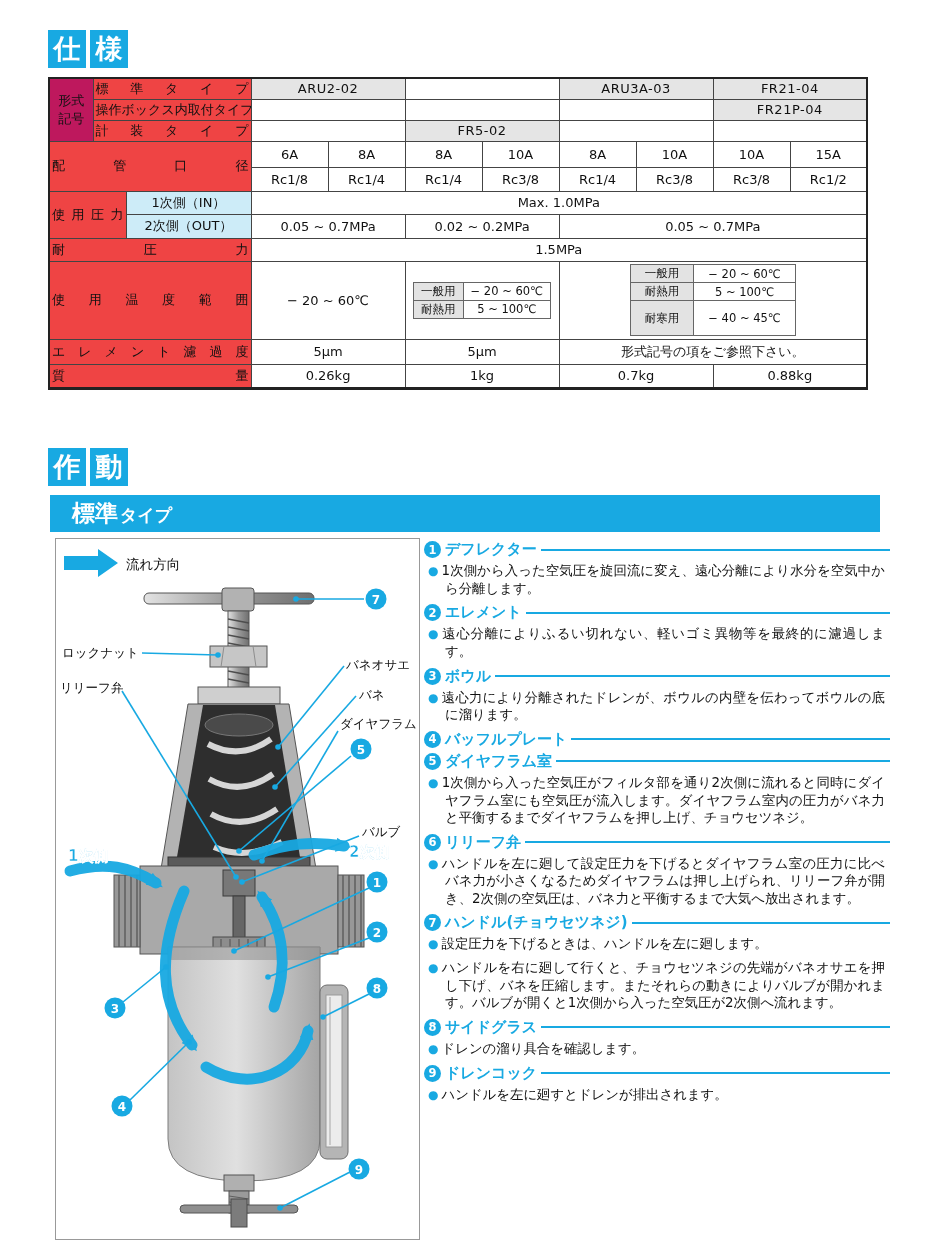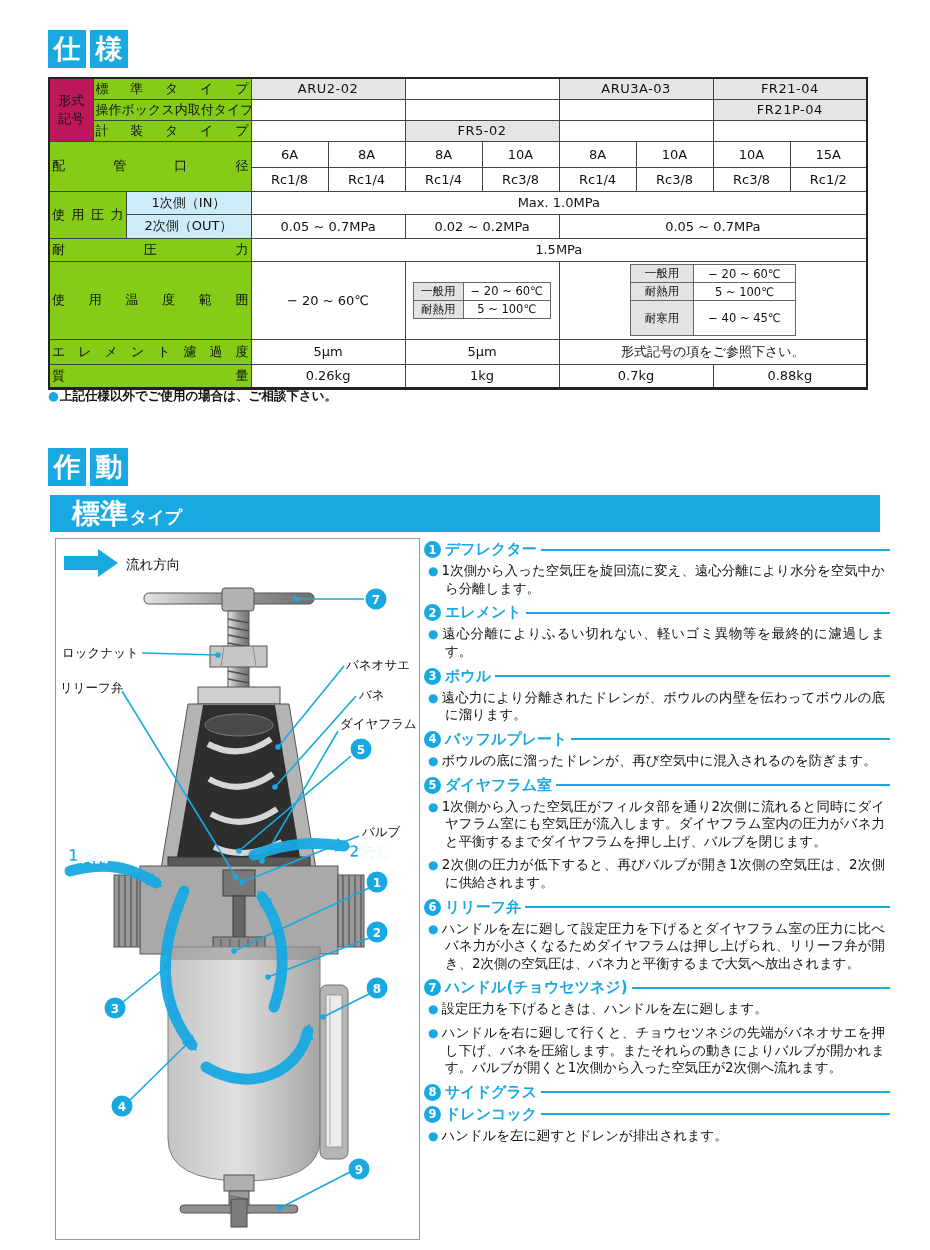--- a/index.html
+++ b/index.html
@@ -9,41 +9,41 @@
   
   .sec-title{position:absolute;display:flex;gap:4px;}
   .sec-title .sq{width:38px;height:38px;background:#18a9e2;color:#fff;font-weight:bold;
        font-size:27px;display:flex;align-items:center;justify-content:center;}
 
   
   table.spec{position:absolute;left:48px;top:77px;border-collapse:collapse;table-layout:fixed;
        width:818px;border:2px solid #222;border-bottom-width:3px;}
   table.spec td{border:1px solid #444;text-align:center;font-size:13px;padding:0 2px;
        overflow:hidden;white-space:nowrap;}
-  td.hl{background:#84cc16;text-align:justify;text-align-last:justify;padding:0 8px;}
+  td.hl{background:#ef4444;text-align:justify;text-align-last:justify;padding:0 8px;}
   td.hc{background:#be185d;text-align:center;}
   td.hleft{background:#cdecf8;text-align:left;padding:0 0 0 10px;}
   td.gcell{background:#e5e5e5;letter-spacing:.5px;}
   td.small{font-size:11.5px;}
   tr.r-type{height:21px;} tr.r-size{height:26px;} tr.r-thr{height:24px;margin-left:29px;}
   tr.r-in{height:23px;} tr.r-out{height:24px;} tr.r-proof{height:23px;}
   tr.r-temp{height:78px;} tr.r-elem{height:25px;} tr.r-mass{height:24px;}
 
   table.inner{border-collapse:collapse;margin:0 auto;}
   table.inner td{border:1px solid #666;font-size:11.5px;padding:1px 7px;background:#fff;white-space:nowrap;}
   table.inner td.k{background:#e3e3e3;}
 
   
   .notes{position:absolute;left:48px;top:388px;font-size:12.5px;font-weight:600;line-height:1.22;}
   .notes .bdot{color:#18a9e2;margin-right:1px;}
 
   
   .banner{position:absolute;left:50px;top:495px;width:830px;height:37px;background:#18a9e2;
       color:#fff;display:flex;align-items:baseline;padding-left:22px;box-sizing:border-box;}
-  .banner .b-main{font-size:28px;font-weight:bold;line-height:37px;}
+  .banner .b-main{font-size:23px;font-weight:bold;line-height:37px;}
   .banner .b-sub{font-size:17px;font-weight:bold;margin-left:2px;}
 
   
   .figure{position:absolute;left:55px;top:538px;width:365px;height:702px;border:1px solid #999;
       box-sizing:border-box;background:#fff;}
 
   
   .rcol{position:absolute;left:424px;top:540px;width:466px;}
   .item-head{display:flex;align-items:center;margin:0 0 3px 0;}
   .numcirc{flex:0 0 17px;width:17px;height:17px;border-radius:50%;background:#18a9e2;color:#fff;
@@ -189,21 +189,20 @@
       <td class="hl" colspan="3">質 量</td>
       <td colspan="2">0.26kg</td>
       <td colspan="2">1kg</td>
       <td colspan="2">0.7kg</td>
       <td colspan="2">0.88kg</td>
     </tr>
   </tbody>
     </table>
 
   <div class="notes">
-    <div><span class="bdot">●</span><span>上記仕様以外でご使用の場合は、ご相談下さい。</span></div>
   </div>
 
   <div class="sec-title" style="left:48px;top:448px;">
     <span class="sq">作</span>
     <span class="sq">動</span>
   </div>
 
   <div class="banner">
     <span class="b-main">標準</span>
     <span class="b-sub">タイプ</span>
@@ -407,31 +406,29 @@
       </div>
       <p class="bullet"><span class="bdot">●</span><span>遠心力により分離されたドレンが、ボウルの内壁を伝わってボウルの底に溜ります。</span></p>
     </div>
 
     <div class="item">
       <div class="item-head">
         <span class="numcirc">4</span>
         <span class="item-title">バッフルプレート</span>
         <span class="rule"></span>
       </div>
-      <p class="bullet"><span class="bdot">●</span><span>ボウルの底に溜ったドレンが、再び空気中に混入されるのを防ぎます。</span></p>
     </div>
 
     <div class="item">
       <div class="item-head">
         <span class="numcirc">5</span>
         <span class="item-title">ダイヤフラム室</span>
         <span class="rule"></span>
       </div>
-      <p class="bullet"><span class="bdot">●</span><span>1次側から入った空気圧がフィルタ部を通り2次側に流れると同時にダイヤフラム室にも空気圧が流入します。ダイヤフラム室内の圧力がバネ力と平衡するまでダイヤフラムを押し上げ、バルブを閉じます。</span></p>
-      <p class="bullet"><span class="bdot">●</span><span>2次側の圧力が低下すると、再びバルブが開き1次側の空気圧は、2次側に供給されます。</span></p>
+      <p class="bullet"><span class="bdot">●</span><span>1次側から入った空気圧がフィルタ部を通り2次側に流れると同時にダイヤフラム室にも空気圧が流入します。ダイヤフラム室内の圧力がバネ力と平衡するまでダイヤフラムを押し上げ、チョウセツネジ。</span></p>
     </div>
 
     <div class="item">
       <div class="item-head">
         <span class="numcirc">6</span>
         <span class="item-title">リリーフ弁</span>
         <span class="rule"></span>
       </div>
       <p class="bullet"><span class="bdot">●</span><span>ハンドルを左に廻して設定圧力を下げるとダイヤフラム室の圧力に比べバネ力が小さくなるためダイヤフラムは押し上げられ、リリーフ弁が開き、2次側の空気圧は、バネ力と平衡するまで大気へ放出されます。</span></p>
     </div>
@@ -445,20 +442,21 @@
       <p class="bullet"><span class="bdot">●</span><span>設定圧力を下げるときは、ハンドルを左に廻します。</span></p>
       <p class="bullet"><span class="bdot">●</span><span>ハンドルを右に廻して行くと、チョウセツネジの先端がバネオサエを押し下げ、バネを圧縮します。またそれらの動きによりバルブが開かれます。バルブが開くと1次側から入った空気圧が2次側へ流れます。</span></p>
     </div>
 
     <div class="item">
       <div class="item-head">
         <span class="numcirc">8</span>
         <span class="item-title">サイドグラス</span>
         <span class="rule"></span>
       </div>
+      <p class="bullet"><span class="bdot">●</span><span>ドレンの溜り具合を確認します。</span></p>
     </div>
 
     <div class="item">
       <div class="item-head">
         <span class="numcirc">9</span>
         <span class="item-title">ドレンコック</span>
         <span class="rule"></span>
       </div>
       <p class="bullet"><span class="bdot">●</span><span>ハンドルを左に廻すとドレンが排出されます。</span></p>
     </div>

